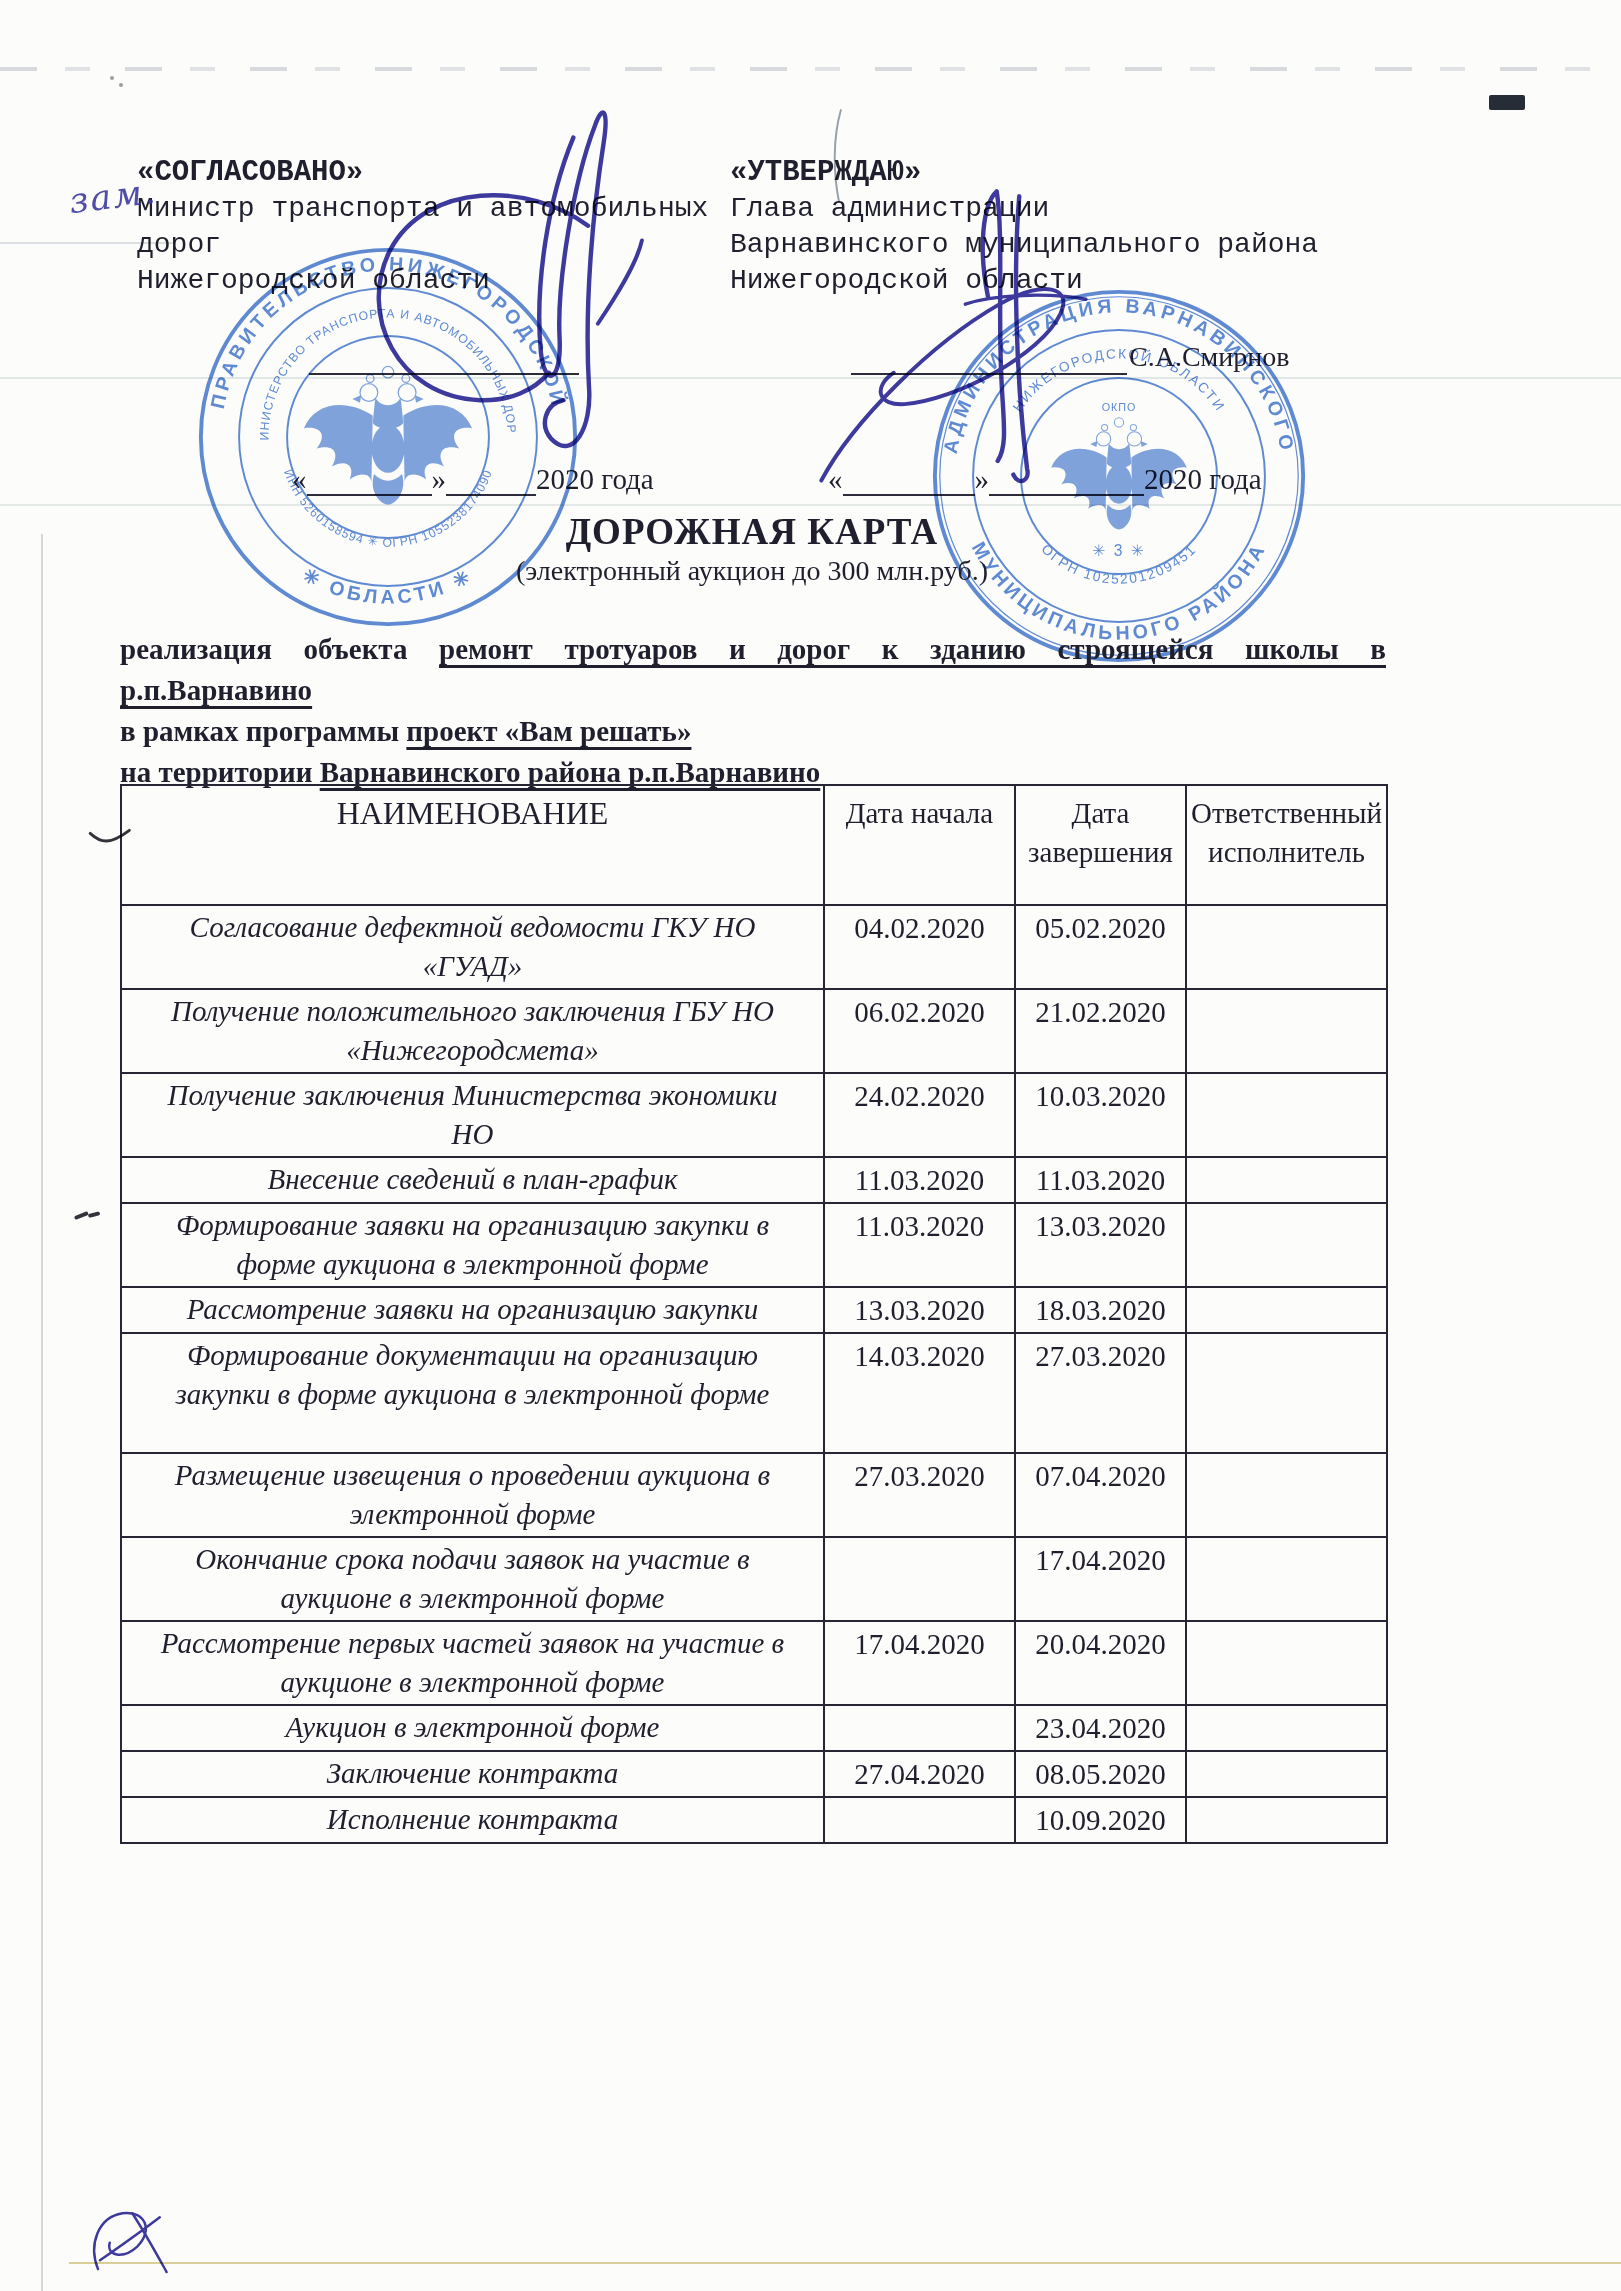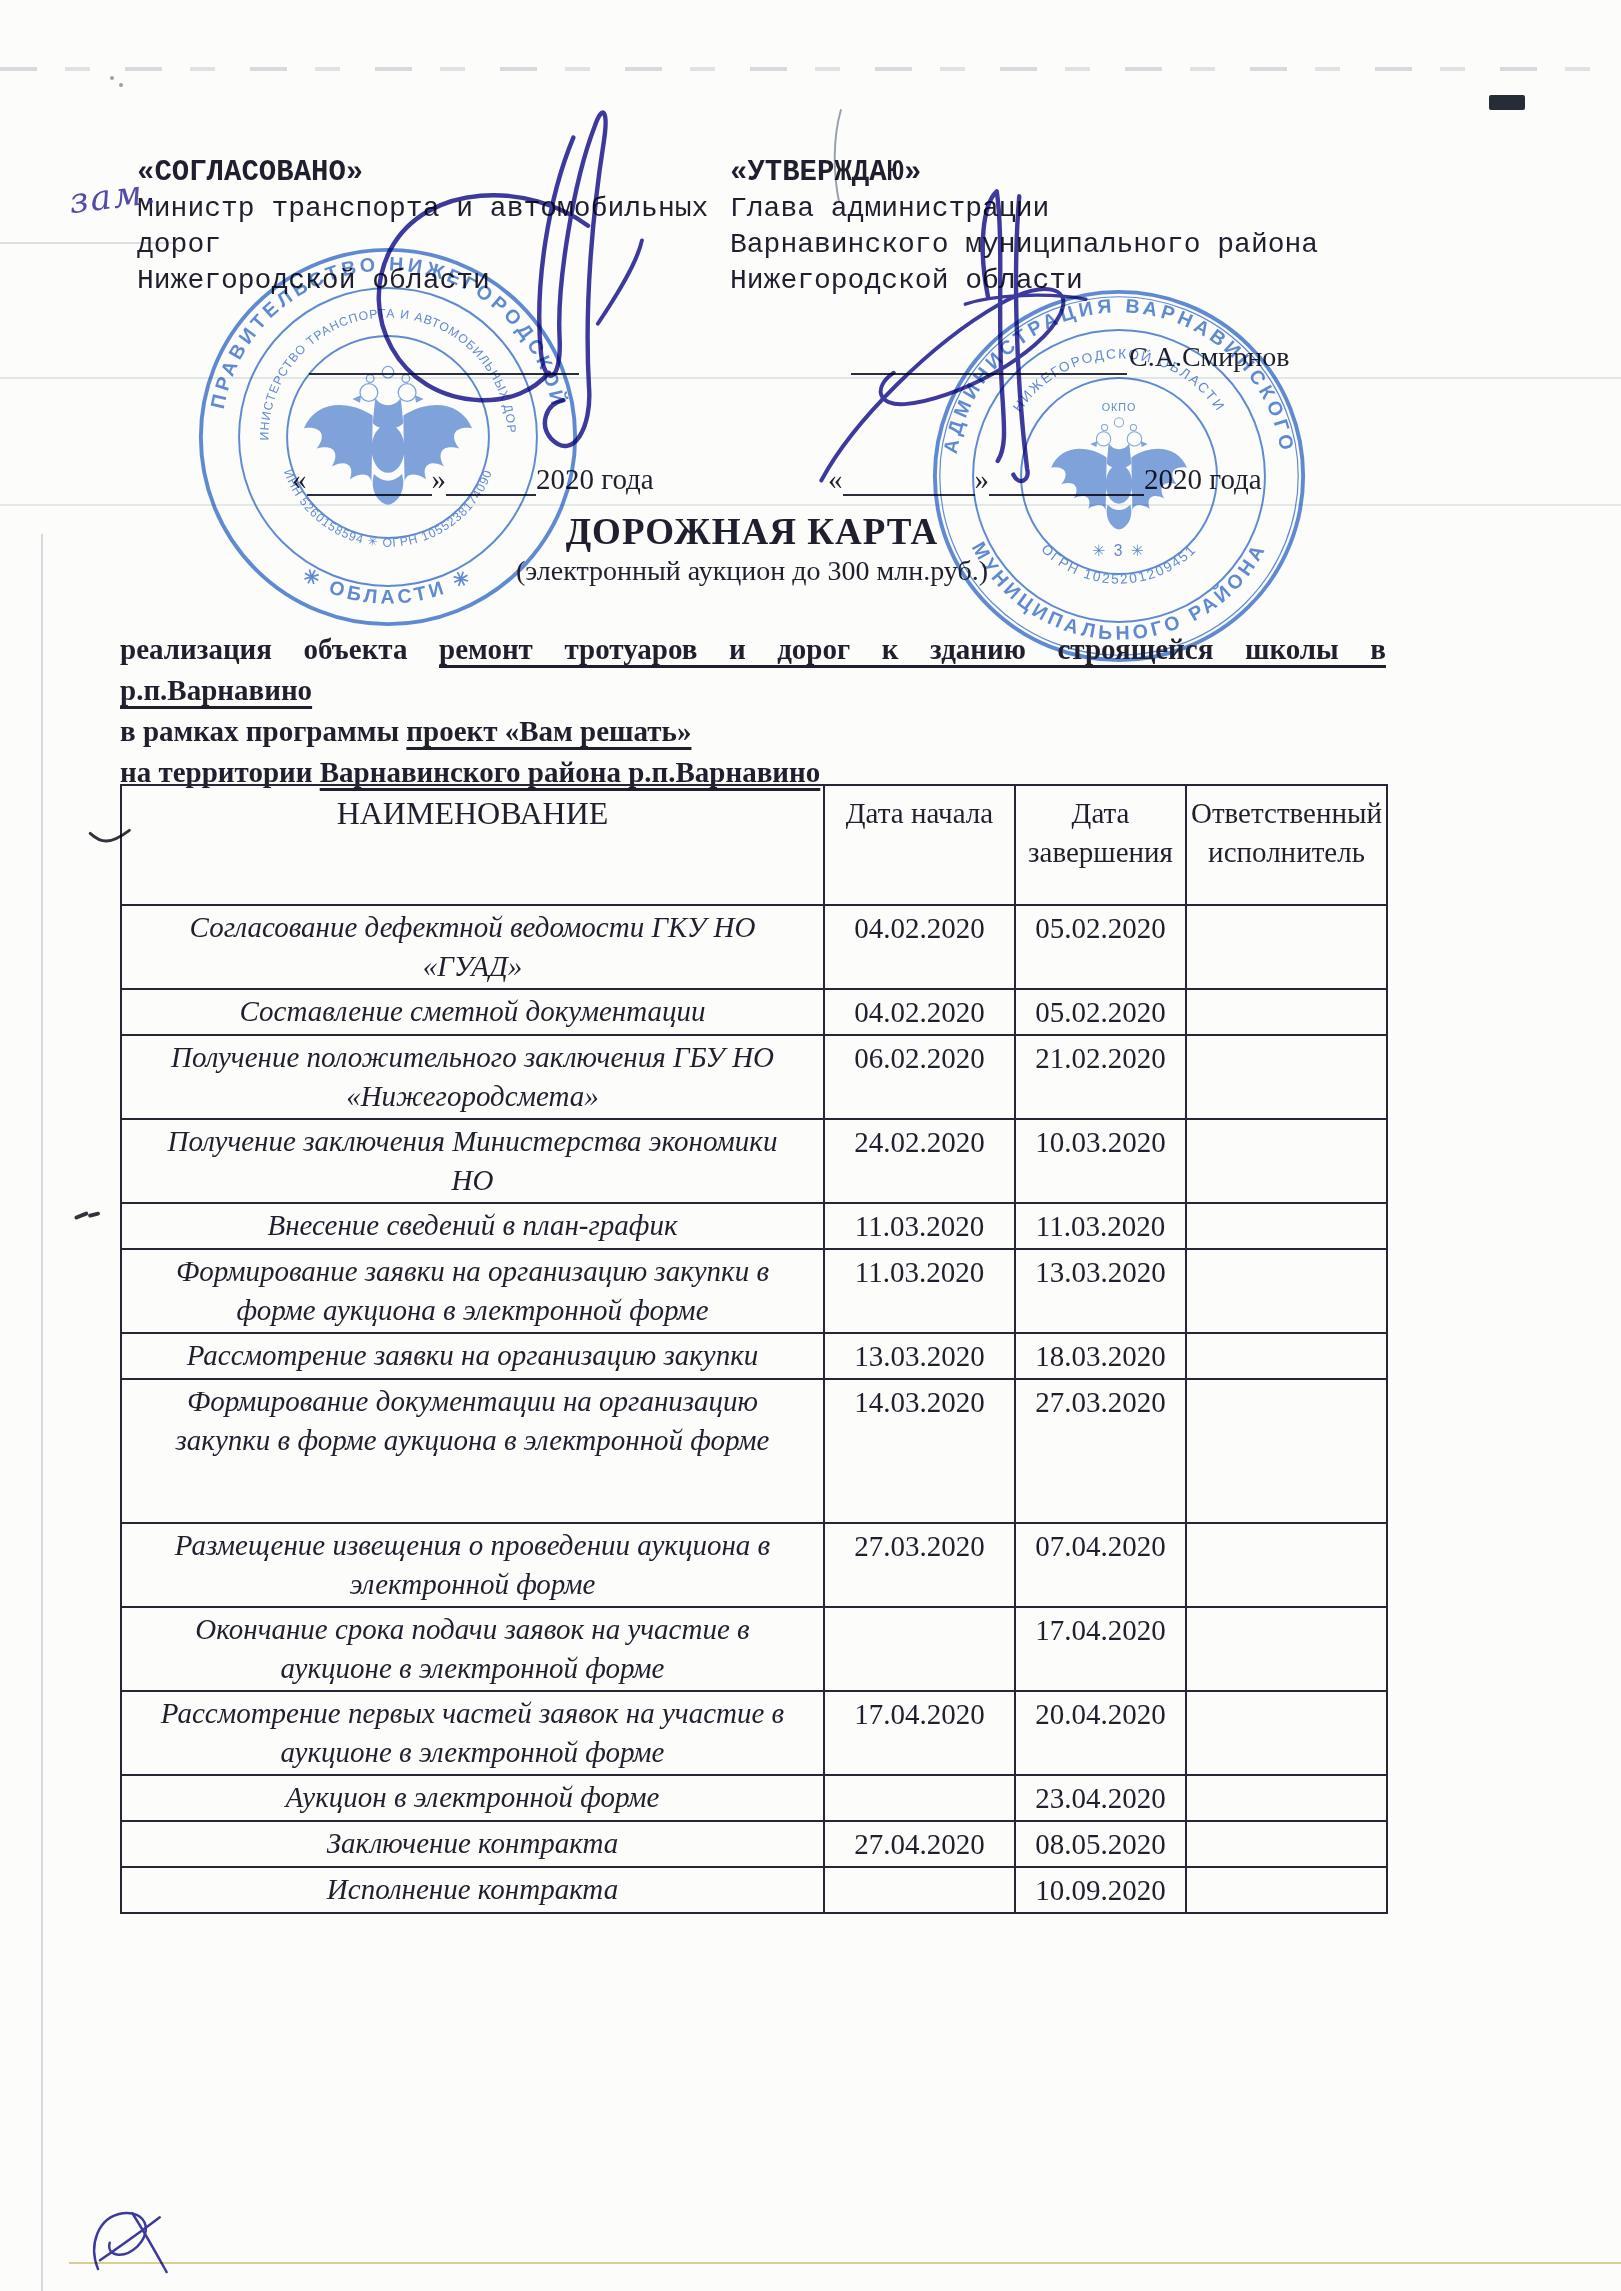--- a/index.html
+++ b/index.html
@@ -57,21 +57,21 @@
   .tbl-wrap { position:absolute; left:120px; top:784px; width:1265px; }
   table { width:1265px; border-collapse:collapse; table-layout:fixed; }
   td, th { border:2.9px solid #262634; vertical-align:top; font-weight:normal;
            font-size:29px; line-height:39px; overflow:hidden; }
   thead td { text-align:center; padding-top:7.8px; height:120px; font-size:29px; }
   thead td:first-child { font-size:32px; }
   .c-name { padding:2px 13.7px; text-align:center;font-style:italic; }
   .c-name .nm { display:inline-block; max-width:637px; }
   .c-date { text-align:center; padding-top:2.9px; }
   .c-resp { padding:2px 7.8px; }
-  tr.h1 { height:46px; } tr.h2 { height:82px; } tr.h3 { height:144px; }
+  tr.h1 { height:46px; } tr.h2 { height:82px; } tr.h3 { height:120px; }
 
   
   .stamp { position:absolute; mix-blend-mode:multiply; opacity:.88; }
   .stamp-ministry { left:194px; top:243px; }
   .stamp-admin { left:929px; top:286px; }
   .stamp circle { fill:none; stroke:var(--stamp-blue); }
   .stamp text { fill:var(--stamp-blue); font-family:"Liberation Sans", sans-serif; }
   .ring-outer { font-size:20px; letter-spacing:4px; font-weight:bold; }
   .ring-inner { font-size:12.5px; letter-spacing:1px; }
   .ring-inner2 { font-size:14px; letter-spacing:2px; }
@@ -202,26 +202,20 @@
           <td>Ответственный исполнитель</td>
         </tr>
       </thead>
       <tbody id="roadmap-tbody">
           <tr class="h2">
       <td class="c-name"><span class="nm">Согласование дефектной ведомости ГКУ НО «ГУАД»</span></td>
       <td class="c-date"><span>04.02.2020</span></td>
       <td class="c-date"><span>05.02.2020</span></td>
       <td class="c-resp"><span></span></td>
     </tr>
-          <tr class="h1">
-      <td class="c-name"><span class="nm">Составление сметной документации</span></td>
-      <td class="c-date"><span>04.02.2020</span></td>
-      <td class="c-date"><span>05.02.2020</span></td>
-      <td class="c-resp"><span></span></td>
-    </tr>
           <tr class="h2">
       <td class="c-name"><span class="nm">Получение положительного заключения ГБУ НО «Нижегородсмета»</span></td>
       <td class="c-date"><span>06.02.2020</span></td>
       <td class="c-date"><span>21.02.2020</span></td>
       <td class="c-resp"><span></span></td>
     </tr>
           <tr class="h2">
       <td class="c-name"><span class="nm">Получение заключения Министерства экономики НО</span></td>
       <td class="c-date"><span>24.02.2020</span></td>
       <td class="c-date"><span>10.03.2020</span></td>

